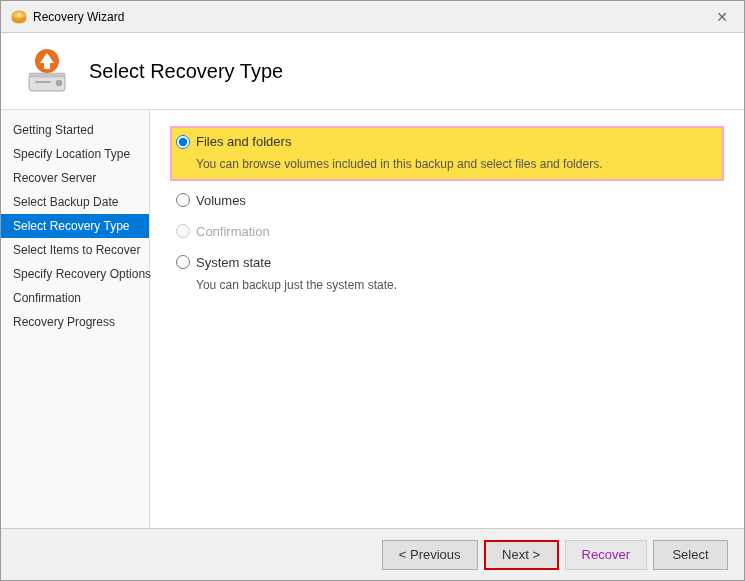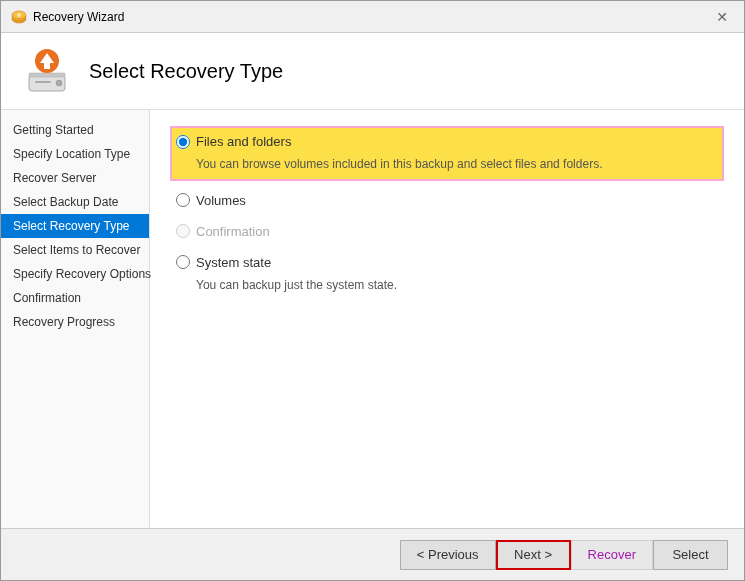--- a/index.html
+++ b/index.html
@@ -144,20 +144,21 @@
     }
     .option-desc.disabled {
       color: #bbb;
     }
     .footer {
       border-top: 1px solid #ccc;
       padding: 18px 16px;
       display: flex;
       justify-content: flex-end;
       align-items: center;
+      gap: 6px;
       background: #f0f0f0;
       height: 52px;
     }
     .btn {
       padding: 5px 16px;
       font-size: 13px;
       border: 1px solid #adadad;
       background: #e1e1e1;
       cursor: pointer;
       min-width: 75px;

